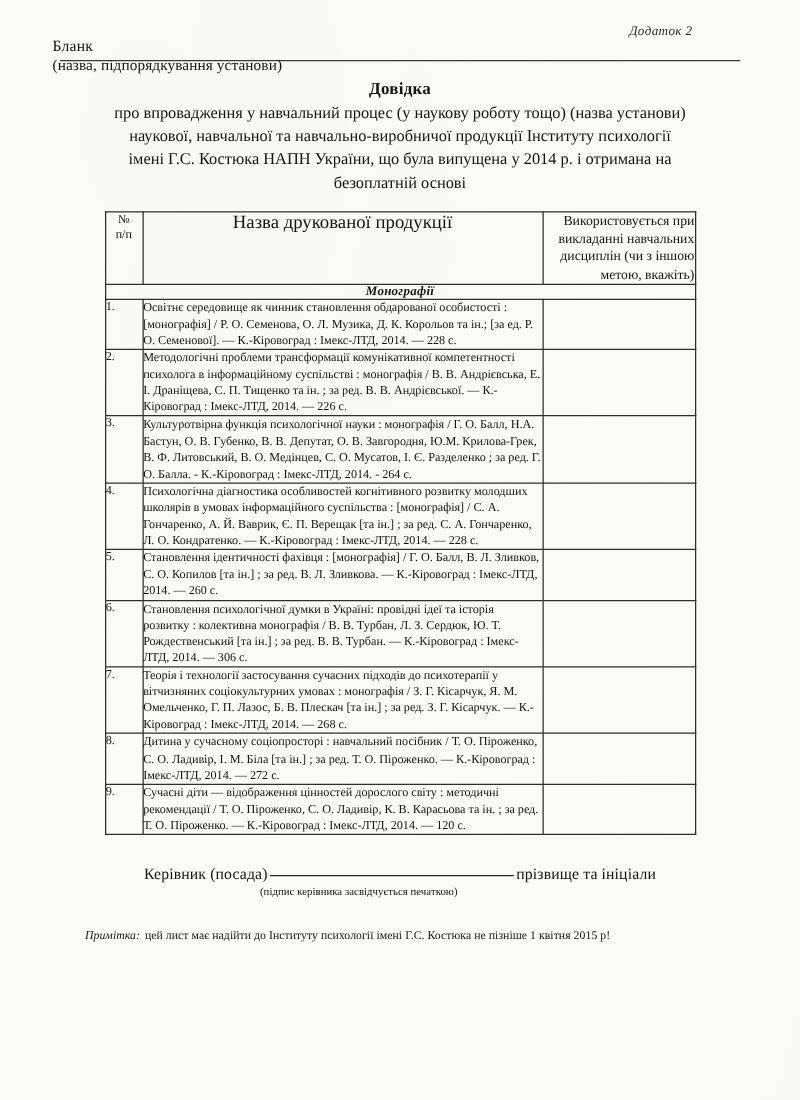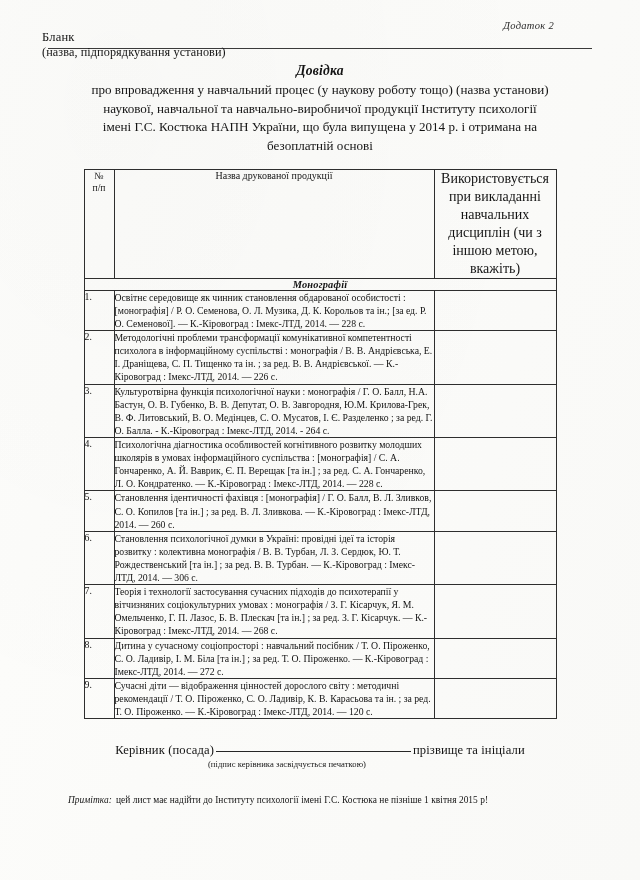--- a/index.html
+++ b/index.html
@@ -62,21 +62,20 @@
   .title-wrap {
     text-align: center;
     margin-top: 14px;
     padding: 0 6px;
   }
   .title-main {
     font-size: 13.6px;
     font-weight: bold;
     letter-spacing: .2px;
     margin-bottom: 2px;
-    font-style: italic;
   }
   .title-line {
     font-size: 13.1px;
     line-height: 1.42;
     letter-spacing: 0;
   }
 
   
   table.doc {
     margin: 14px auto 0 auto;
@@ -96,28 +95,28 @@
   th.h-num {
     text-align: center;
     font-size: 9.6px;
     font-weight: normal;
     line-height: 1.22;
     padding: 4px 1px 0 1px;
     vertical-align: top;
   }
   th.h-title {
     text-align: center;
-    font-size: 10px;
+    font-size: 15px;
     font-weight: normal;
     vertical-align: middle;
     padding: 4px;
   }
   th.h-use {
-    text-align: center;
-    font-size: 14px;
+    text-align: right;
+    font-size: 11px;
     font-weight: normal;
     line-height: 1.28;
     padding: 3px 3px 3px 4px;
     vertical-align: top;
     margin-left: 28px;
   }
 
   td.section {
     text-align: center;
     font-size: 10.4px;

